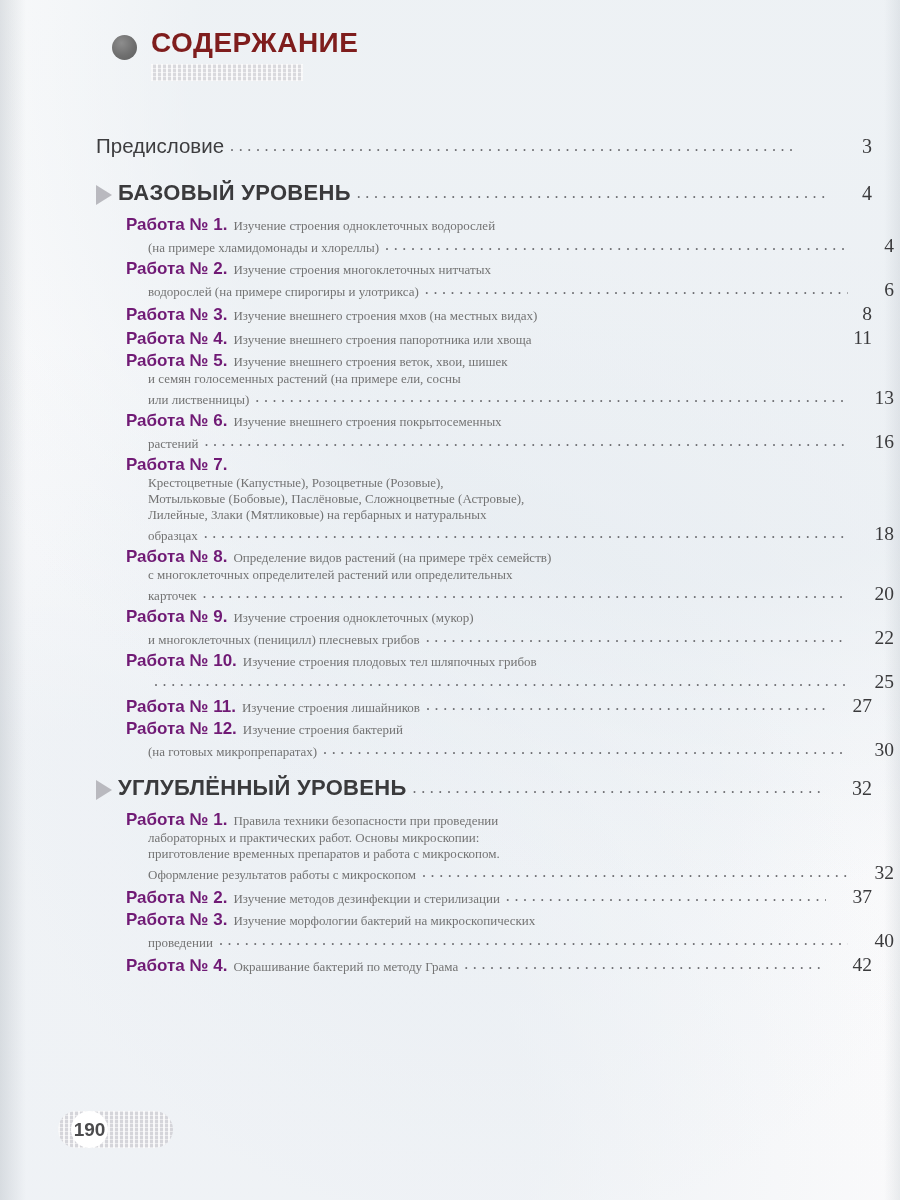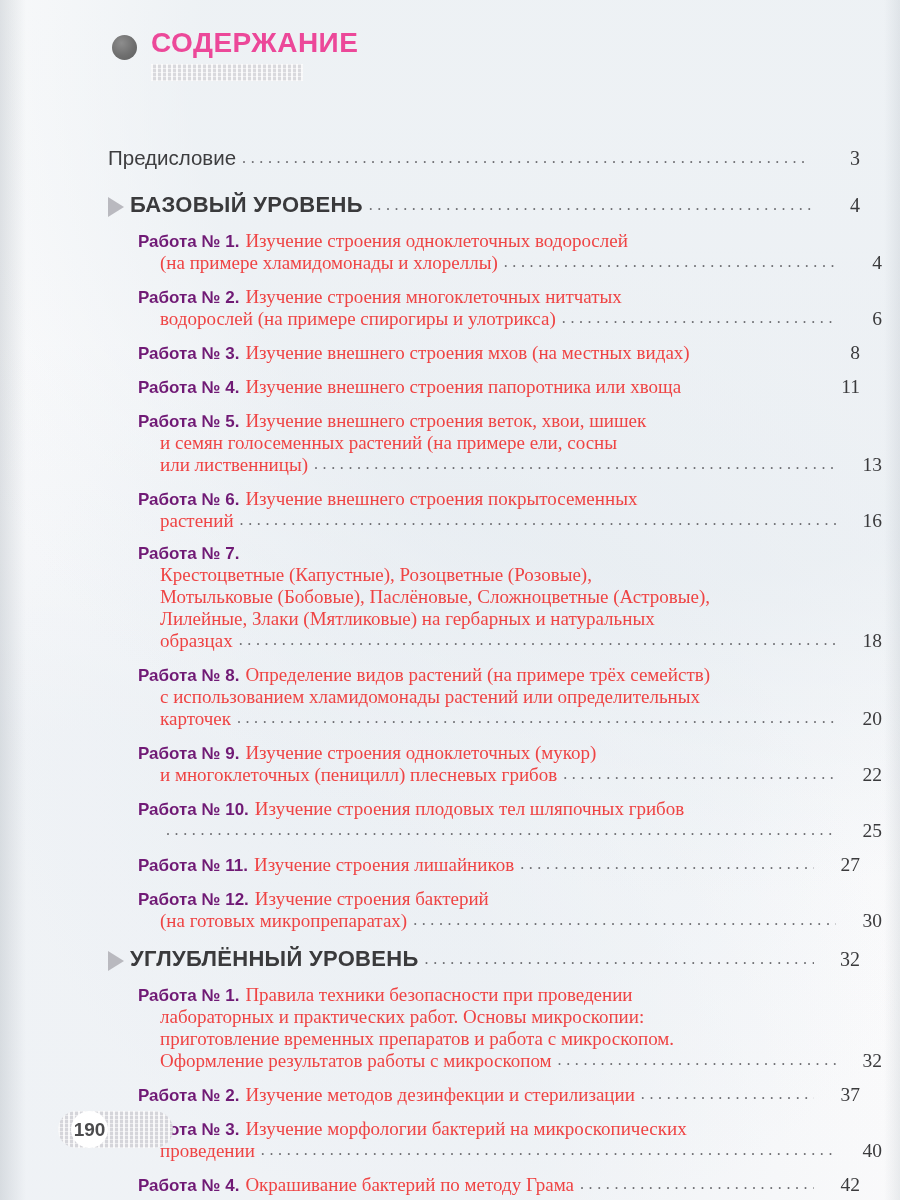--- a/index.html
+++ b/index.html
@@ -70,21 +70,21 @@
     flex: 0 0 auto;
   }
   .header-text-wrap {
     margin-left: 14px;
   }
   .toc-title {
     font-family: "Liberation Sans", "DejaVu Sans", sans-serif;
     font-weight: bold;
     font-size: 28px;
     letter-spacing: 0.5px;
-    color: #ec4899;
+    color: #7f1d1d;
     line-height: 1.05;
     white-space: nowrap;
   }
   .header-rule {
     margin-top: 7px;
     width: 152px;
     height: 17px;
     background-color: #d8d8dc;
     background-image:
       repeating-linear-gradient(90deg, rgba(255,255,255,.85) 0 2px, rgba(255,255,255,0) 2px 5px),
@@ -95,21 +95,21 @@
   
   .toc-body {
     position: absolute;
     left: 96px;
     right: 28px;
     top: 134px;
   }
 
   .entry {
     display: block;
-    margin: 12px;
+    margin: 0;
   }
   .entry-line {
     display: flex;
     align-items: baseline;
     width: 100%;
   }
   .entry-text {
     white-space: nowrap;
     flex: 0 0 auto;
   }
@@ -187,22 +187,22 @@
     font-family: "Liberation Sans", "DejaVu Sans", sans-serif;
     font-weight: bold;
     font-size: 17px;
     color: #701a75;
     white-space: nowrap;
     margin-right: 6px;
     flex: 0 0 auto;
   }
   .work-desc {
     font-family: "Liberation Serif", "DejaVu Serif", serif;
-    font-size: 19px;
-    color: #ef4444;
+    font-size: 13px;
+    color: #737373;
     white-space: nowrap;
     flex: 0 0 auto;
   }
   .work .pageno { font-size: 19.5px; }
 
   
   .folio {
     position: absolute;
     left: 58px;
     bottom: 52px;
@@ -371,21 +371,21 @@
           </div>
         </div>
         <div class="entry work">
           <div class="work-line">
             <span class="work-label">Работа № 8.</span>
             <span class="work-desc">Определение видов растений (на примере трёх семейств)</span>
             <span class="leader none"></span>
             <span class="pageno"></span>
           </div>
           <div class="work-line cont">
-            <span class="work-desc">с использованием хламидомонады растений или определительных</span>
+            <span class="work-desc">с многоклеточных определителей растений или определительных</span>
             <span class="leader none"></span>
             <span class="pageno"></span>
           </div>
           <div class="work-line cont">
             <span class="work-desc">карточек</span>
             <span class="leader">..................................................................................................................................</span>
             <span class="pageno">20</span>
           </div>
         </div>
         <div class="entry work">

